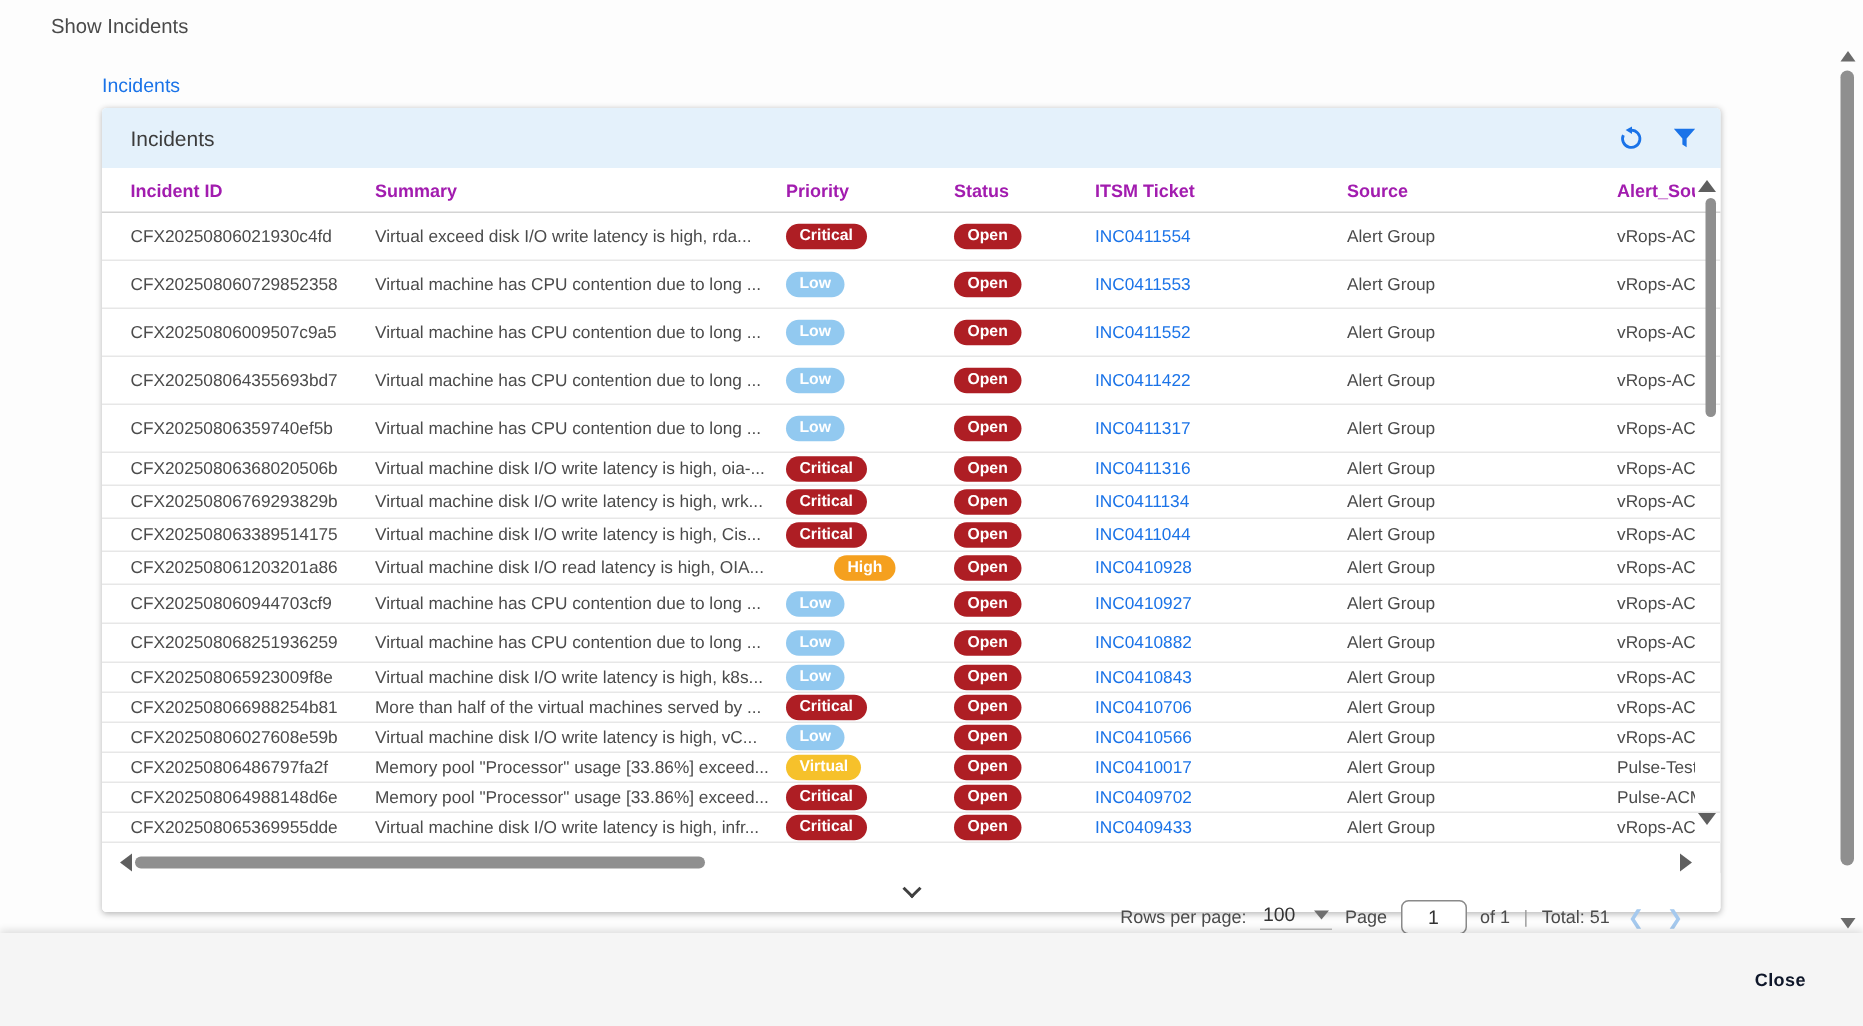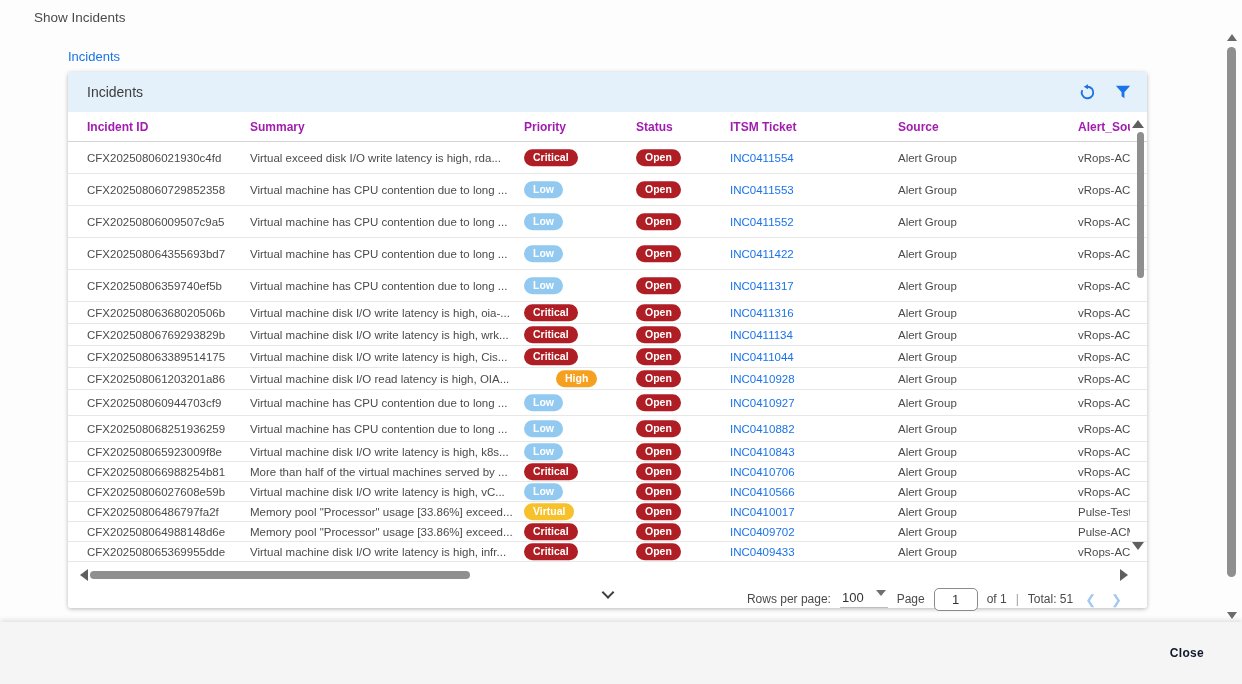--- a/index.html
+++ b/index.html
@@ -60,23 +60,23 @@
   .tri-down  { left:1064px; top:470px; border-left:6px solid transparent; border-right:6px solid transparent; border-top:8px solid #5f5f5f; }
   .vthumb { position:absolute; left:1069px; top:60px; width:7px; height:146px; background:#8f8f8f; border-radius:4px; cursor:pointer; }
   .tri-left  { left:12px;  top:497px; border-top:6px solid transparent; border-bottom:6px solid transparent; border-right:8px solid #5f5f5f; }
   .tri-right { left:1052px; top:497px; border-top:6px solid transparent; border-bottom:6px solid transparent; border-left:8px solid #5f5f5f; }
   .hthumb { position:absolute; left:22px; top:499px; width:380px; height:8px; background:#8f8f8f; border-radius:4px; cursor:pointer; }
 
   
   .pagebar { position:absolute; left:0; top:510px; width:100%; height:26px; background:#fff; border-radius:0 0 3px 3px; }
   .collapse-chevron { position:absolute; left:50%; top:6px; width:9px; height:9px; border:solid #3f3f3f;
                       border-width:0 2px 2px 0; transform:translateX(-50%) rotate(45deg); cursor:pointer; }
-  .pag-right { position:absolute; right:22px; top:4px; height:26px; display:flex; align-items:center; gap:9px;
+  .pag-right { position:absolute; right:22px; top:16px; height:26px; display:flex; align-items:center; gap:9px;
                font-size:12px; color:#4a4a4a; }
-  .rpp-select { display:flex; gap:12px; border-bottom:1px solid #bdbdbd; padding:0 2px 2px 2px; cursor:pointer; }
+  .rpp-select { display:flex; align-items:center; gap:12px; border-bottom:1px solid #bdbdbd; padding:0 2px 2px 2px; cursor:pointer; }
   .rpp-value { font-size:13px; color:#333; }
   .sel-caret { width:0; height:0; border-left:5px solid transparent; border-right:5px solid transparent; border-top:6px solid #6f6f6f; }
   .page-input { width:44px; height:23px; border:1.5px solid #8a8a8a; border-radius:5px; text-align:center;
                 font-size:13px; color:#333; outline:none; font-family:"Liberation Sans", sans-serif; background:#fff; }
   .pipe { color:#9e9e9e; }
   .pg-chevron { font-size:13px; color:#a5c9ee; padding:0 3px; cursor:pointer; }
 
   
   .outer-scroll { position:absolute; right:4px; top:32px; width:12px; height:590px; }
   .outer-scroll .o-up   { position:absolute; left:1px; top:2px;  border-left:5px solid transparent; border-right:5px solid transparent; border-bottom:7px solid #6b6b6b; }

